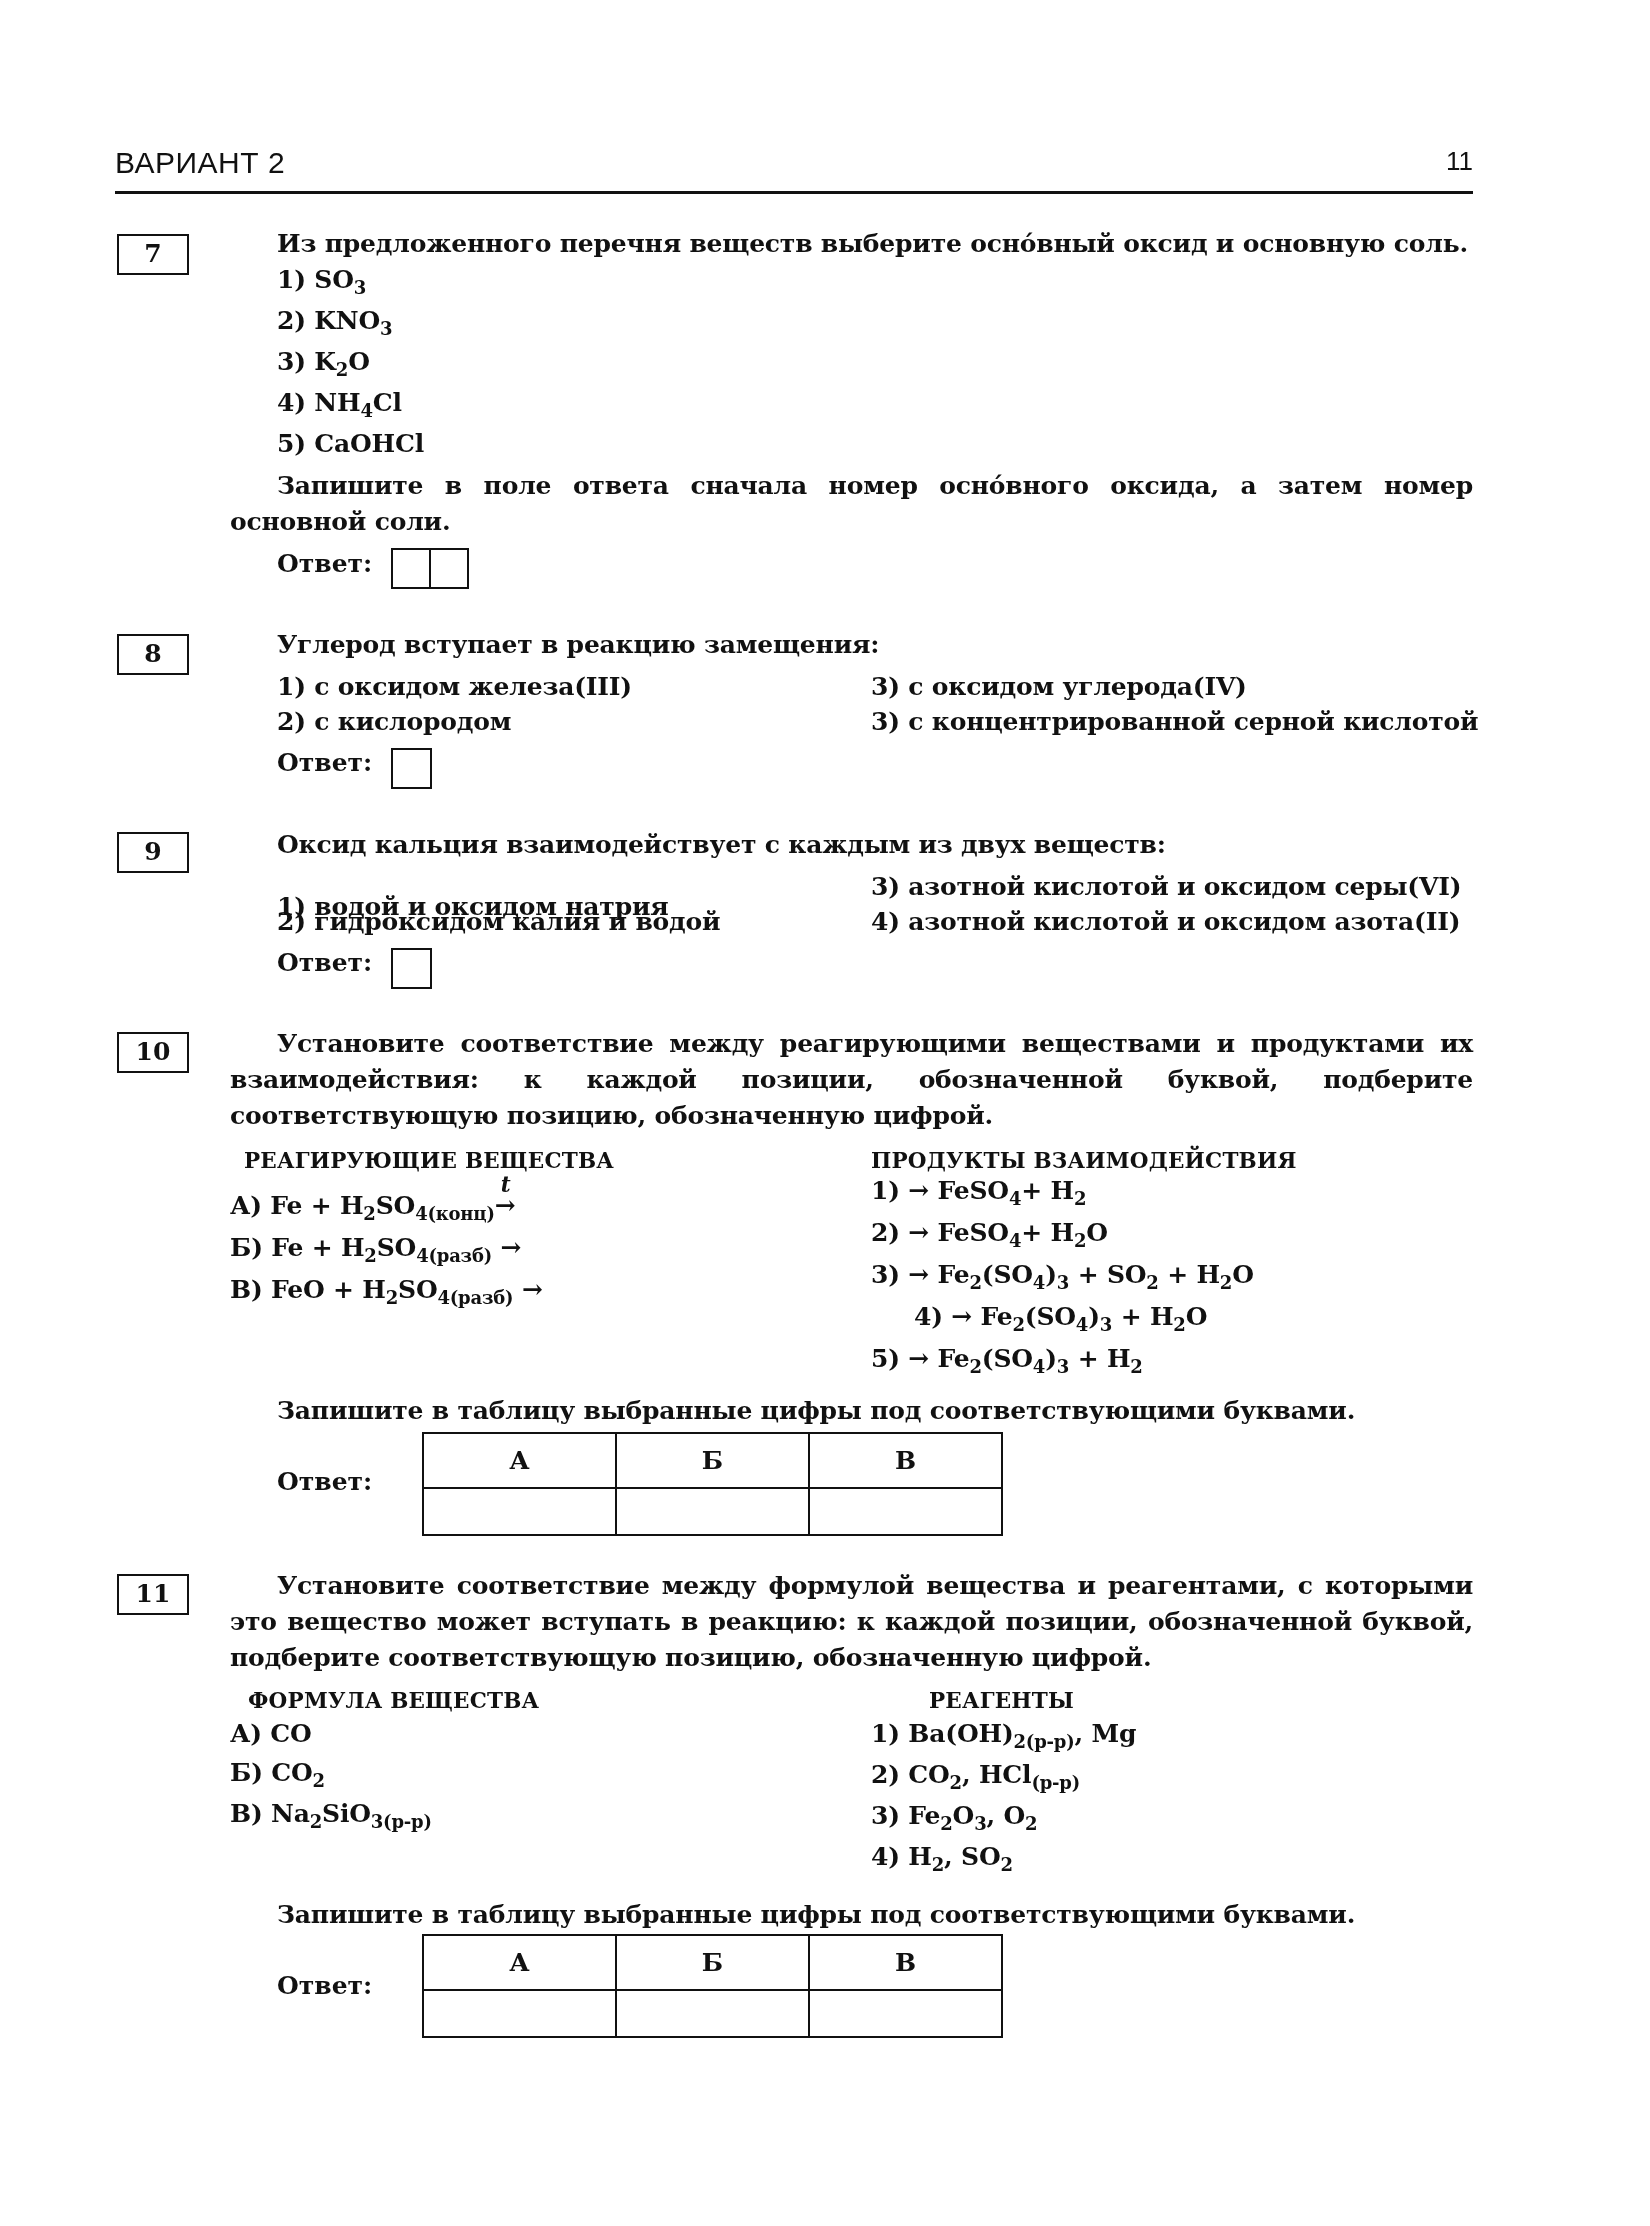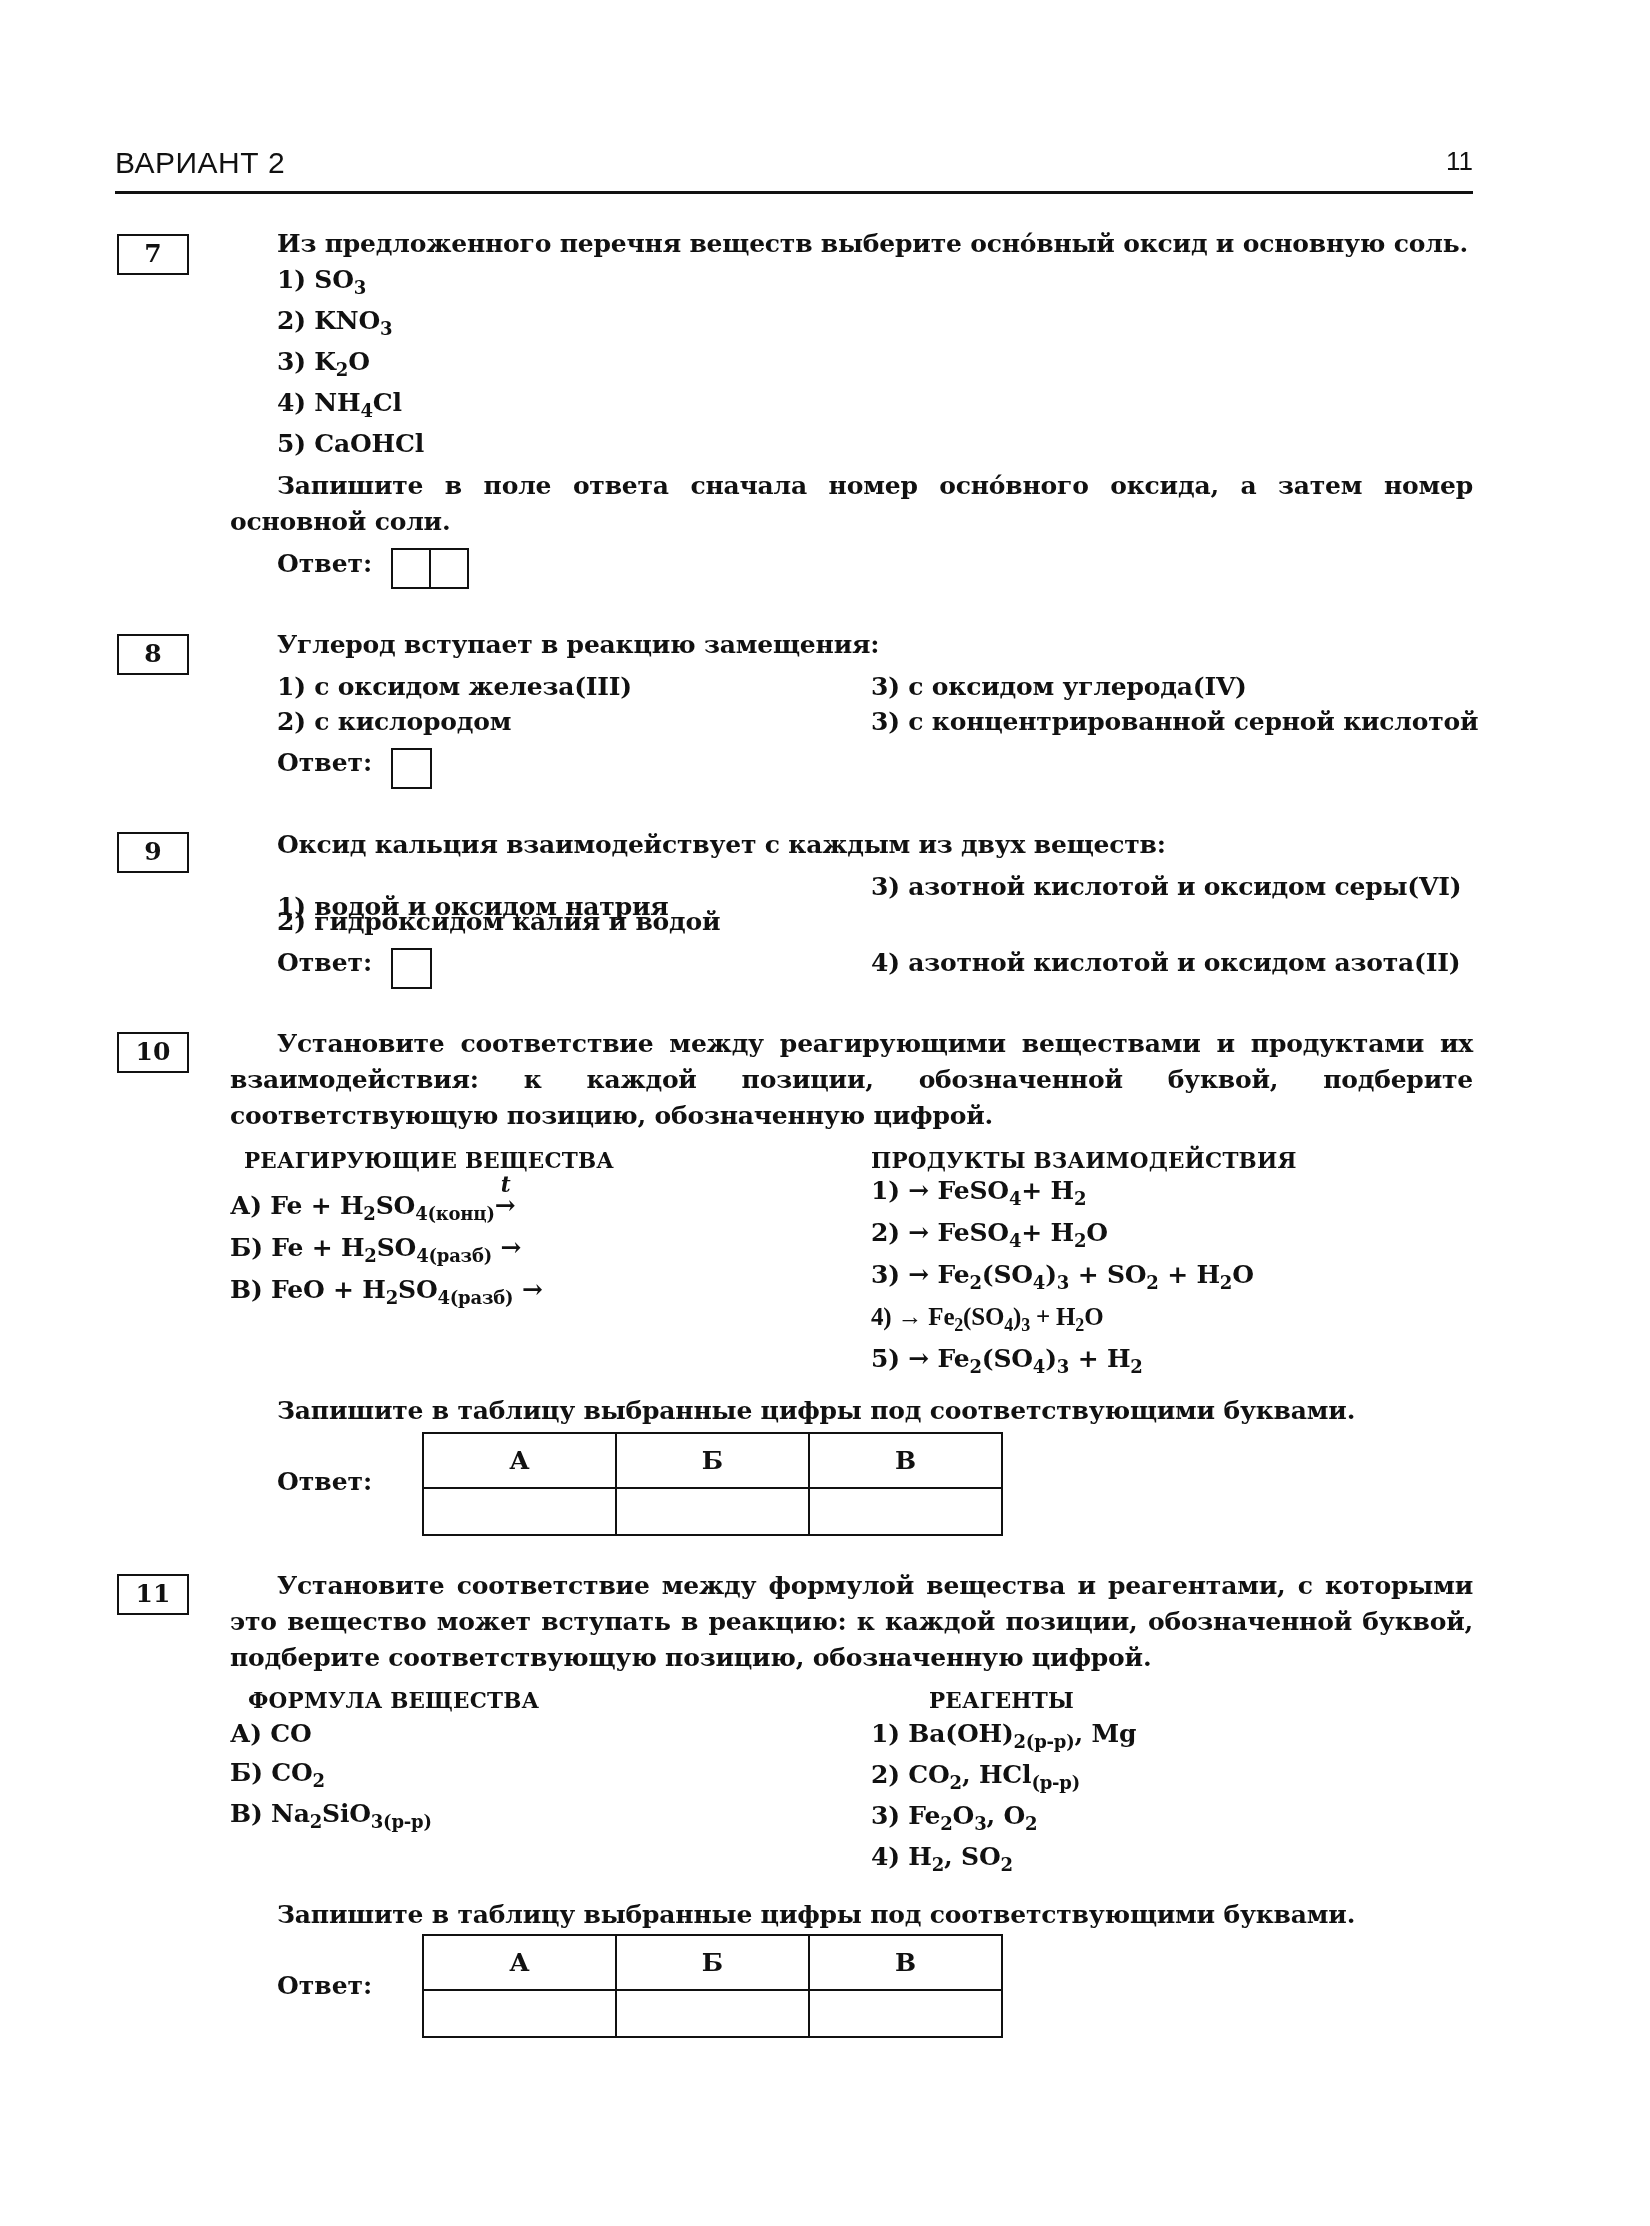--- a/index.html
+++ b/index.html
@@ -85,37 +85,37 @@
   <div class="answer-label" style="top:748px;">Ответ:</div>
   <div class="answer-box" style="left:391px; top:748px; width:41px;"></div>
 </div>
 
 <div class="task" style="top:0;">
   <div class="task-num" style="top:832px;">9</div>
   <div class="txt line" style="left:277px; top:827px;">Оксид кальция взаимодействует с каждым из двух веществ:</div>
   <div class="txt line" style="left:277px; top:889px;">1) водой и оксидом натрия</div>
   <div class="txt line" style="left:277px; top:904px;text-align:right;">2) гидроксидом калия и водой</div>
   <div class="txt line" style="left:871px; top:869px;">3) азотной кислотой и оксидом серы(VI)</div>
-  <div class="txt line" style="left:871px; top:945px;">4) азотной кислотой и оксидом азота(II)</div>
+  <div class="txt line" style="left:871px; top:904px;">4) азотной кислотой и оксидом азота(II)</div>
   <div class="answer-label" style="top:948px;">Ответ:</div>
   <div class="answer-box" style="left:391px; top:948px; width:41px;"></div>
 </div>
 
 <div class="task" style="top:0;">
   <div class="task-num" style="top:1032px;">10</div>
   <div class="txt para" style="top:1026px;">Установите соответствие между реагирующими веществами и продуктами их взаимодействия: к каждой позиции, обозначенной буквой, подберите соответствующую позицию, обозначенную цифрой.</div>
   <div class="col-head line" style="left:244px; top:1148px;">РЕАГИРУЮЩИЕ ВЕЩЕСТВА</div>
   <div class="col-head line" style="left:871px; top:1148px;">ПРОДУКТЫ ВЗАИМОДЕЙСТВИЯ</div>
   <div class="txt line" style="left:230px; top:1188px;">А) Fe + H<sub>2</sub>SO<sub>4(конц)</sub><span class="arrow-t"><span class="t">t</span> →</span></div>
   <div class="txt line" style="left:230px; top:1230px;">Б) Fe + H<sub>2</sub>SO<sub>4(разб)</sub> →</div>
   <div class="txt line" style="left:230px; top:1272px;">В) FeO + H<sub>2</sub>SO<sub>4(разб)</sub> →</div>
   <div class="txt line" style="left:871px; top:1173px;">1) → FeSO<sub>4</sub>+ H<sub>2</sub></div>
   <div class="txt line" style="left:871px; top:1215px;">2) → FeSO<sub>4</sub>+ H<sub>2</sub>O</div>
   <div class="txt line" style="left:871px; top:1257px;">3) → Fe<sub>2</sub>(SO<sub>4</sub>)<sub>3</sub> + SO<sub>2</sub> + H<sub>2</sub>O</div>
-  <div class="txt line" style="left:871px; top:1299px;font-family:Liberation Serif, serif;">4) → Fe<sub>2</sub>(SO<sub>4</sub>)<sub>3</sub> + H<sub>2</sub>O</div>
+  <div class="txt line" style="left:914px; top:1299px;">4) → Fe<sub>2</sub>(SO<sub>4</sub>)<sub>3</sub> + H<sub>2</sub>O</div>
   <div class="txt line" style="left:871px; top:1341px;">5) → Fe<sub>2</sub>(SO<sub>4</sub>)<sub>3</sub> + H<sub>2</sub></div>
   <div class="txt line" style="left:277px; top:1393px;">Запишите в таблицу выбранные цифры под соответствующими буквами.</div>
   <div class="answer-label" style="top:1467px;">Ответ:</div>
   <table class="ans" style="top:1432px;">
     <tbody>
         <tr>
       <td>А</td>
       <td>Б</td>
       <td>В</td>
     </tr>

